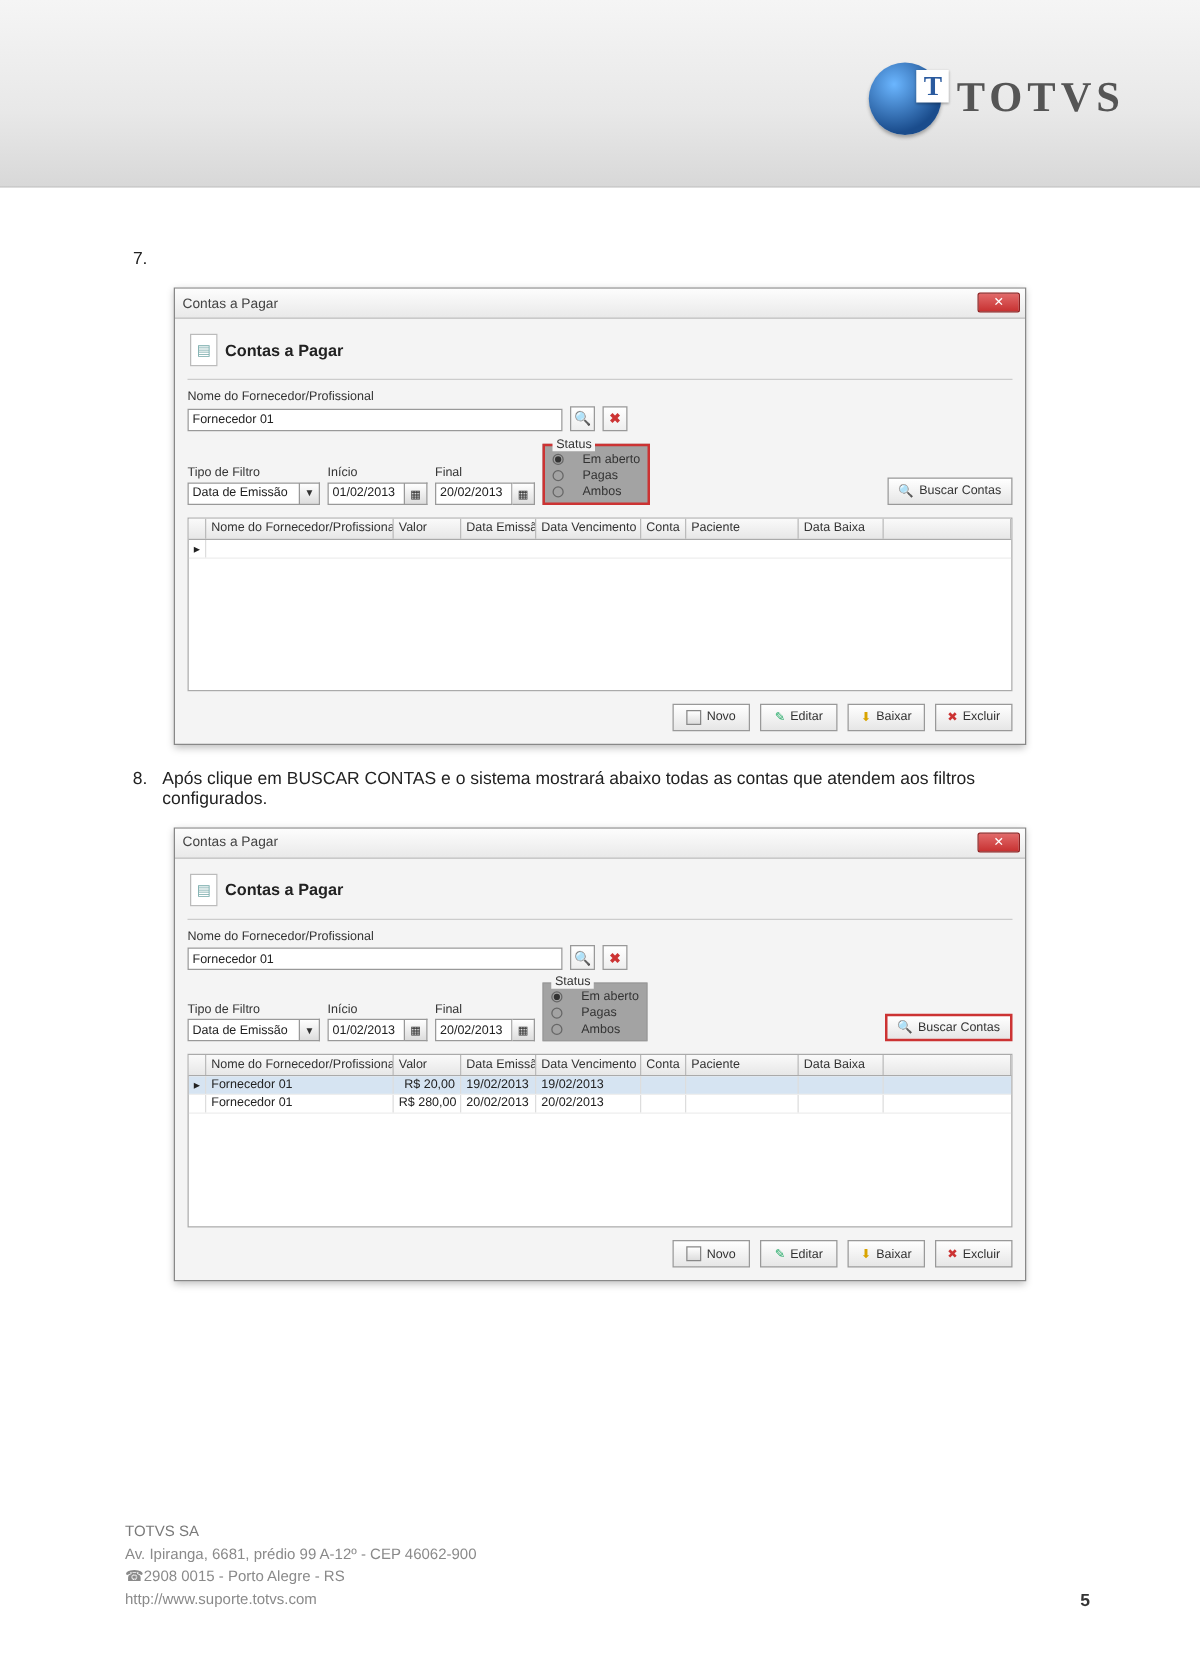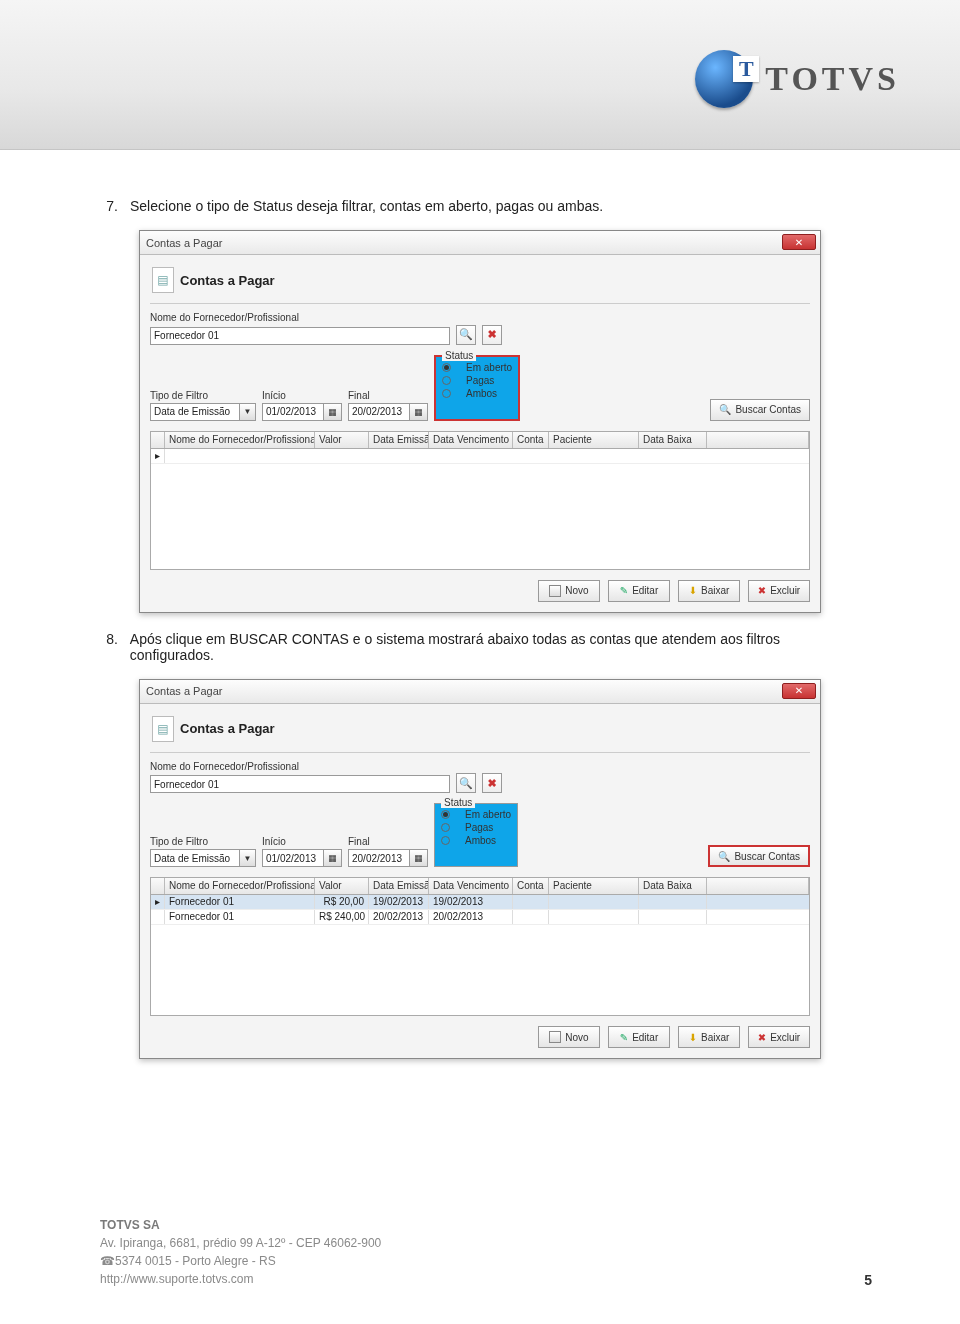--- a/index.html
+++ b/index.html
@@ -112,22 +112,22 @@
     display:inline-flex;align-items:center;justify-content:center;font-size:11px;cursor:default;
   }
   .row2 { display:flex; align-items:flex-end; gap:6px;}
   .dropdown { display:flex; }
   .dropdown .inp{width:90px;}
   .dropdown .arrow{width:16px;height:18px;border:1px solid #999;border-left:0;background:linear-gradient(#fff,#ddd);display:flex;align-items:center;justify-content:center;font-size:8px;}
   .date-fld{display:flex;}
   .date-fld .inp{width:62px;}
   .date-fld .cal{width:18px;height:18px;border:1px solid #999;border-left:0;background:linear-gradient(#fff,#ddd);display:flex;align-items:center;justify-content:center;font-size:9px;}
   .status-box {
-    border:1px solid #999; padding:4px 6px 19px 6px;
-    position:relative; font-size:10px; background:#0ea5e9;
+    border:1px solid #999; padding:4px 6px 2px 6px;
+    position:relative; font-size:10px; background:#a3a3a3;
   }
   .status-box.highlight{border:2px solid #cc3333;}
   .status-box .legend{position:absolute;top:-7px;left:6px;background:#f4f4f4;padding:0 3px;font-size:10px;color:#333;}
   .radio-row{display:flex;align-items:center;gap:15px;font-size:10px;color:#333;line-height:13px;}
   .radio-dot{width:9px;height:9px;border:1px solid #666;border-radius:50%;display:inline-flex;align-items:center;justify-content:center;}
   .radio-dot.sel::after{content:"";width:5px;height:5px;background:#333;border-radius:50%;}
   .buscar-btn{
     margin-left:auto;height:22px;padding:0 8px;border:1px solid #999;
     background:linear-gradient(#fff,#e6e6e6);font-size:10px;
     display:flex;align-items:center;gap:4px;
@@ -157,40 +157,39 @@
   .ico-doc{background:linear-gradient(#fff,#ddd);border:1px solid #888;}
   .ico-edit{color:#2a6;}
   .ico-baixar{color:#d9a400;}
   .ico-excl{color:#c33;}
   
   .footer {
     position:absolute; bottom:36px; left:100px;
     font-family: Verdana, Arial, sans-serif; font-size:12px; color:#8a8a8a;
     line-height:1.5;
   }
-  .footer .co{font-weight:bold;color:#7a7a7a;}
+  .footer .co{font-weight:normal;color:#7a7a7a;}
   .pagenum{position:absolute;bottom:36px;right:88px;font-weight:bold;font-size:14px;color:#333;}
 </style>
 </head>
 <body>
 
 <div class="header-band">
   <div class="logo-wrap">
     <div class="globe">
       <div class="globe-t">T</div>
     </div>
     <div class="logo-text">TOTVS</div>
   </div>
 </div>
 
 <div class="content">
 
   <div class="step">
     <span class="step-num">7.</span>
-    <span>Selecione o tipo de Status deseja filtrar, contas em aberto, pagas ou ambas.</span>
   </div>
 
   <div class="win">
     <div class="titlebar">
       <span>Contas a Pagar</span>
       <div class="win-close">
           <span>✕</span>
         </div>
     </div>
     <div class="win-body">
@@ -388,21 +387,21 @@
             <div class="cell" style="width:54px;text-align:right">R$ 20,00</div>
             <div class="cell" style="width:60px">19/02/2013</div>
             <div class="cell" style="width:84px">19/02/2013</div>
             <div class="cell" style="width:36px"></div>
             <div class="cell" style="width:90px"></div>
             <div class="cell" style="width:68px"></div>
           </div>
           <div class="grow">
             <div class="cell rowmark"></div>
             <div class="cell" style="width:150px">Fornecedor 01</div>
-            <div class="cell" style="width:54px;text-align:right">R$ 240,00</div>
+            <div class="cell" style="width:54px;text-align:right">R$ 280,00</div>
             <div class="cell" style="width:60px">20/02/2013</div>
             <div class="cell" style="width:84px">20/02/2013</div>
             <div class="cell" style="width:36px"></div>
             <div class="cell" style="width:90px"></div>
             <div class="cell" style="width:68px"></div>
           </div>
         </div>
       </div>
 
       <div class="btnbar">
@@ -424,16 +423,16 @@
           </div>
       </div>
     </div>
   </div>
 
 </div>
 
 <div class="footer">
   <div class="co">TOTVS SA</div>
   <div>Av. Ipiranga, 6681, prédio 99 A-12º - CEP 46062-900</div>
-  <div><span>☎</span><span>5374 0015 - Porto Alegre - RS</span></div>
+  <div><span>☎</span><span>2908 0015 - Porto Alegre - RS</span></div>
   <div>http://www.suporte.totvs.com</div>
 </div>
 <div class="pagenum">5</div>
 
 </body></html>

